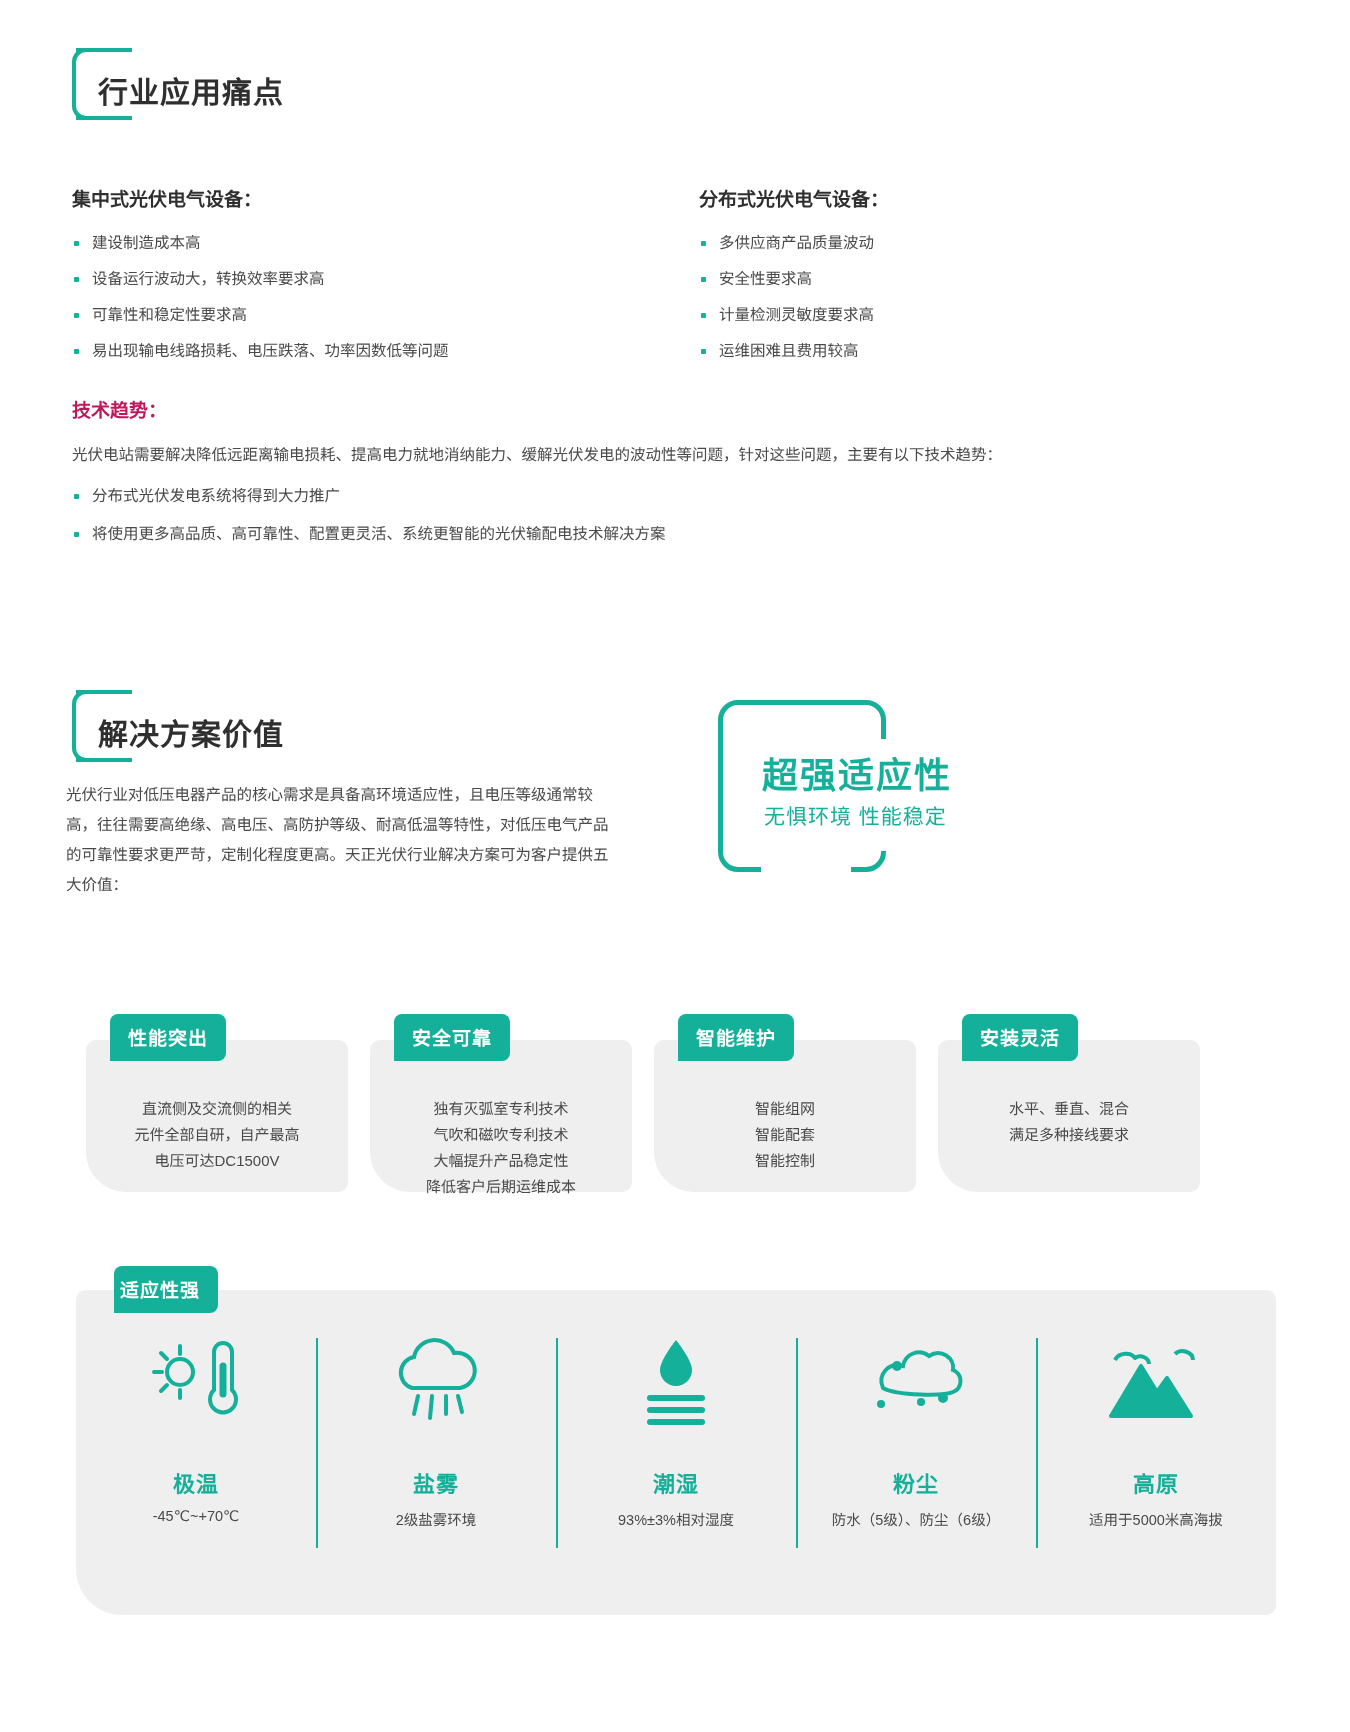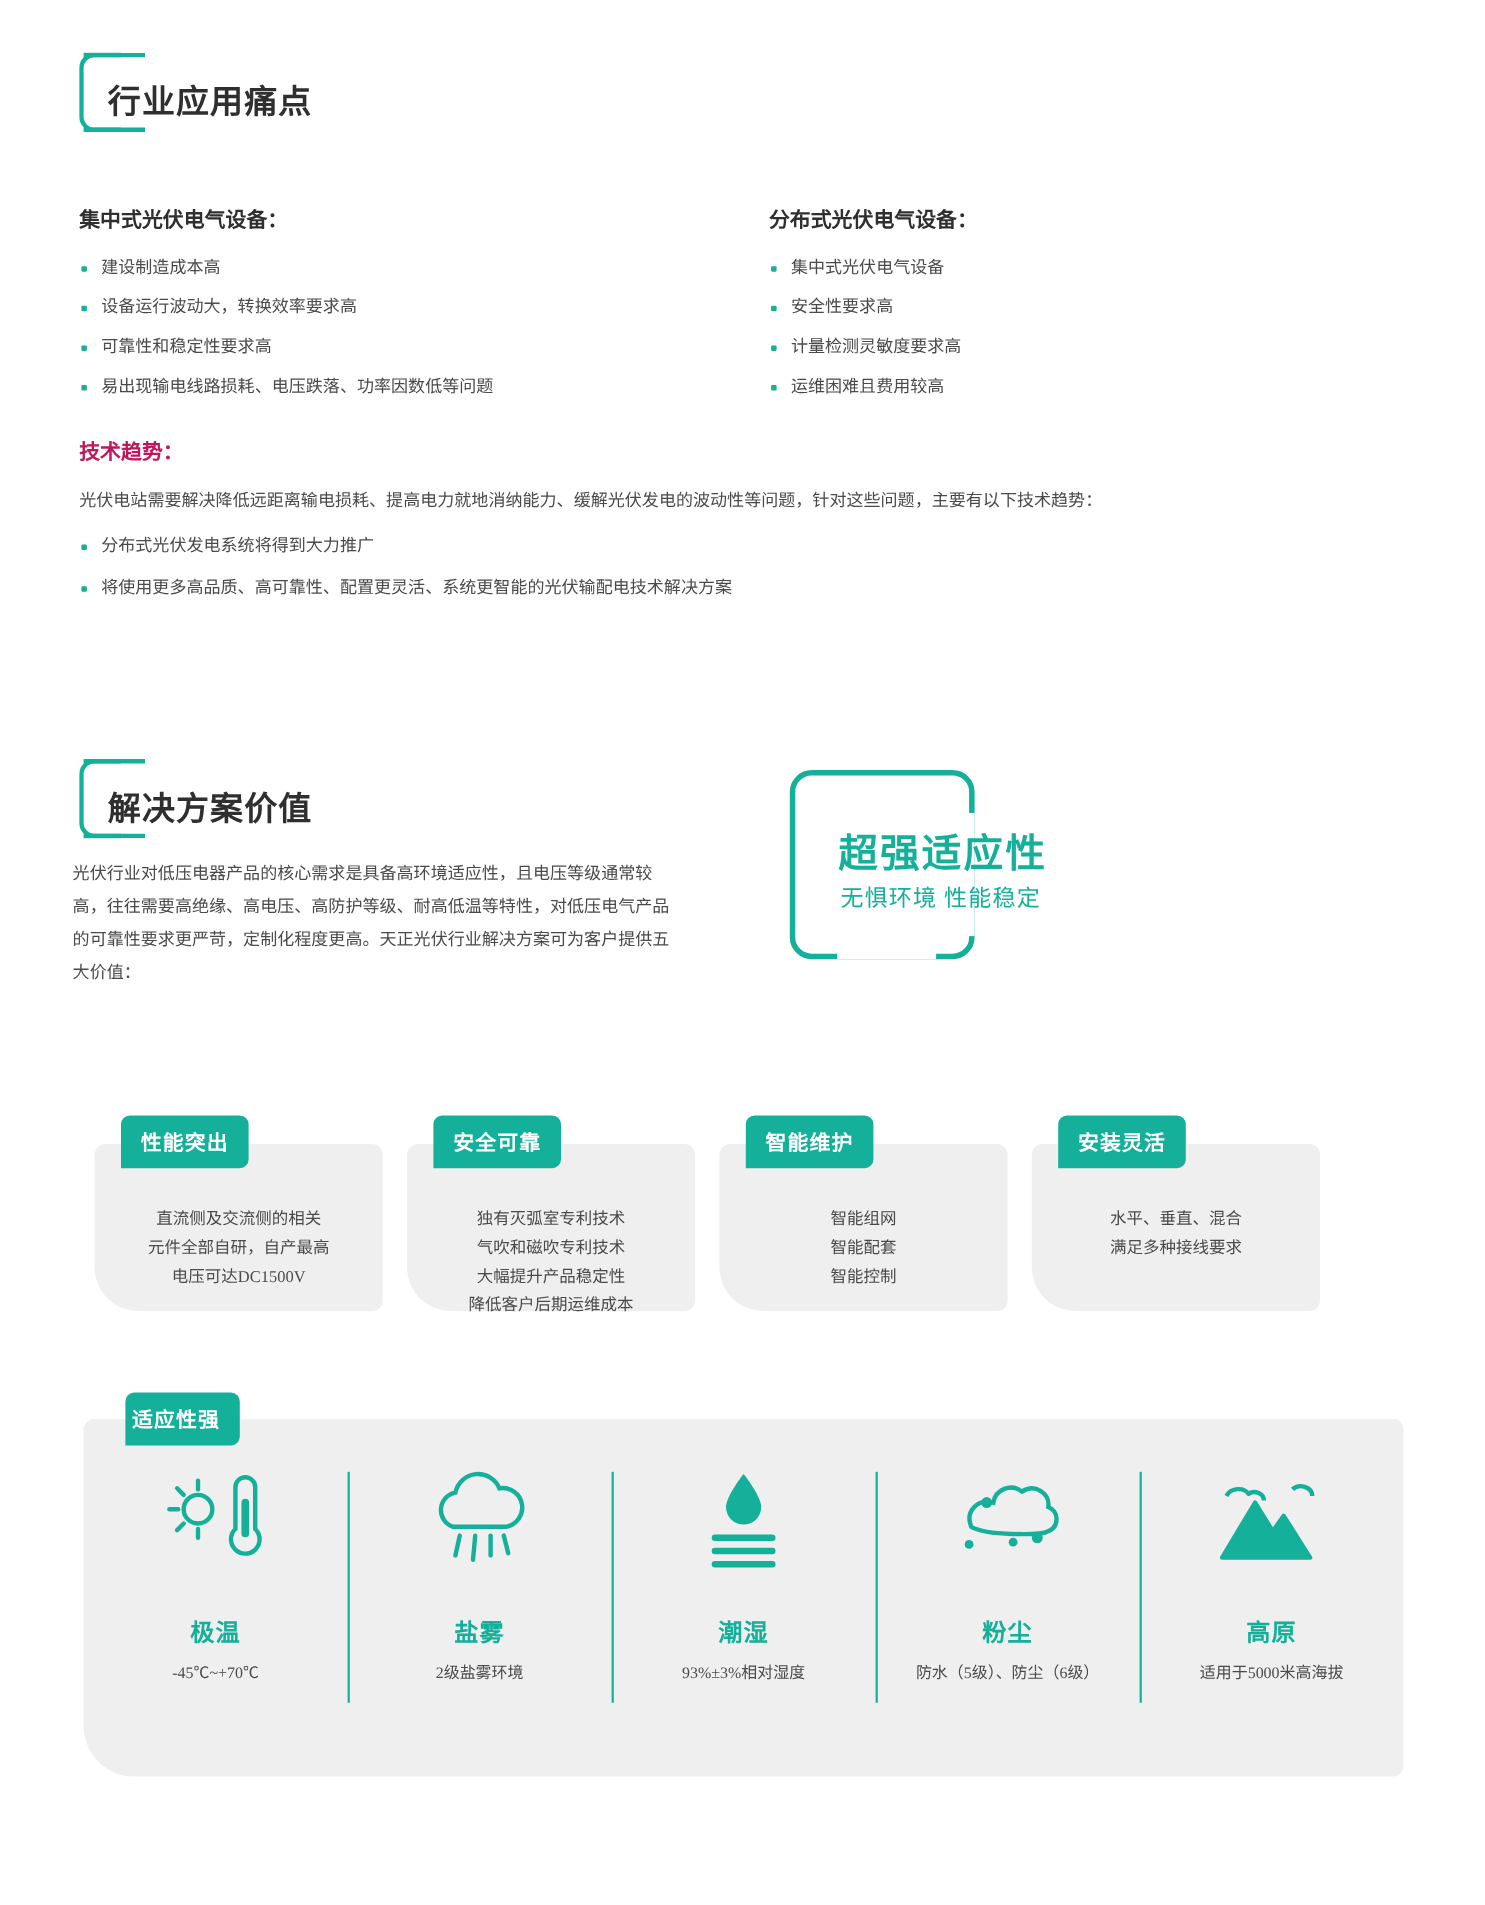--- a/index.html
+++ b/index.html
@@ -13,21 +13,20 @@
     font-family: "Liberation Sans", "DejaVu Sans", sans-serif;
     color: #3b3b3b;
     position: relative;
     overflow: hidden;
   }
   .page {
     position: relative;
     width: 1350px;
     height: 1284px;
     box-sizing: border-box;
-    font-family: Liberation Serif, serif;
   }
 
   
   .section-head {
     position: relative;
     display: flex;
     align-items: center;
     height: 78px;
   }
   .bracket {
@@ -327,21 +326,21 @@
         <ul class="bullets">
           <li>建设制造成本高</li>
           <li>设备运行波动大，转换效率要求高</li>
           <li>可靠性和稳定性要求高</li>
           <li>易出现输电线路损耗、电压跌落、功率因数低等问题</li>
         </ul>
       </div>
       <div class="col">
         <div class="col-title">分布式光伏电气设备：</div>
         <ul class="bullets">
-          <li>集中式光伏电气设备</li>
+          <li>多供应商产品质量波动</li>
           <li>安全性要求高</li>
           <li>计量检测灵敏度要求高</li>
           <li>运维困难且费用较高</li>
         </ul>
       </div>
     </div>
   </div>
 
   <div class="trend">
     <div class="trend-title">技术趋势：</div>

